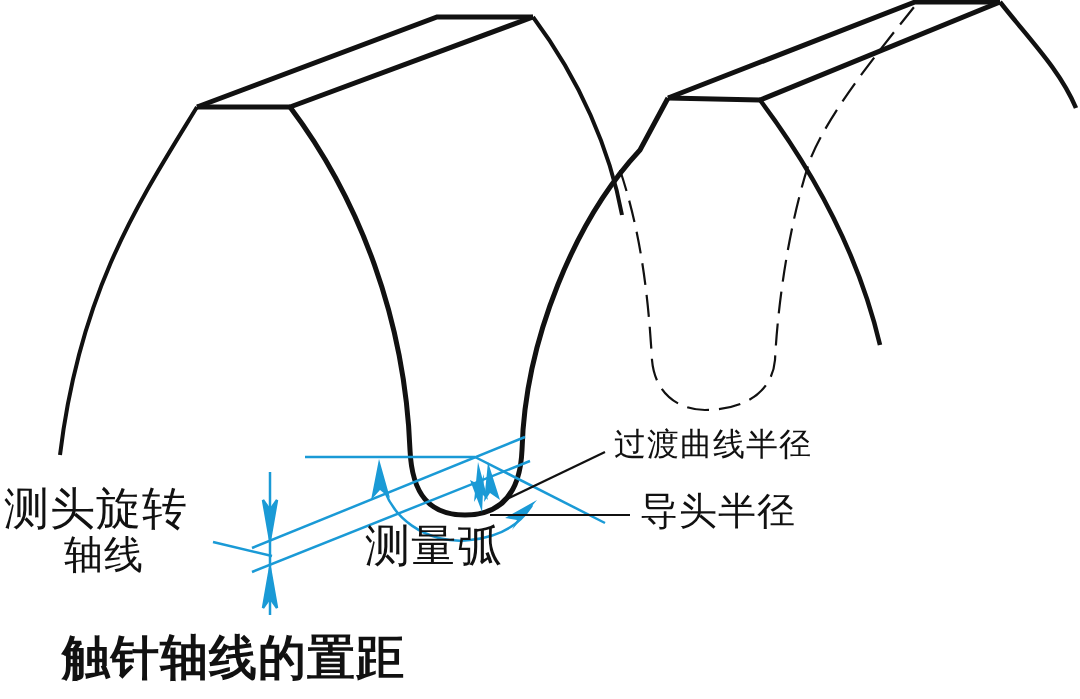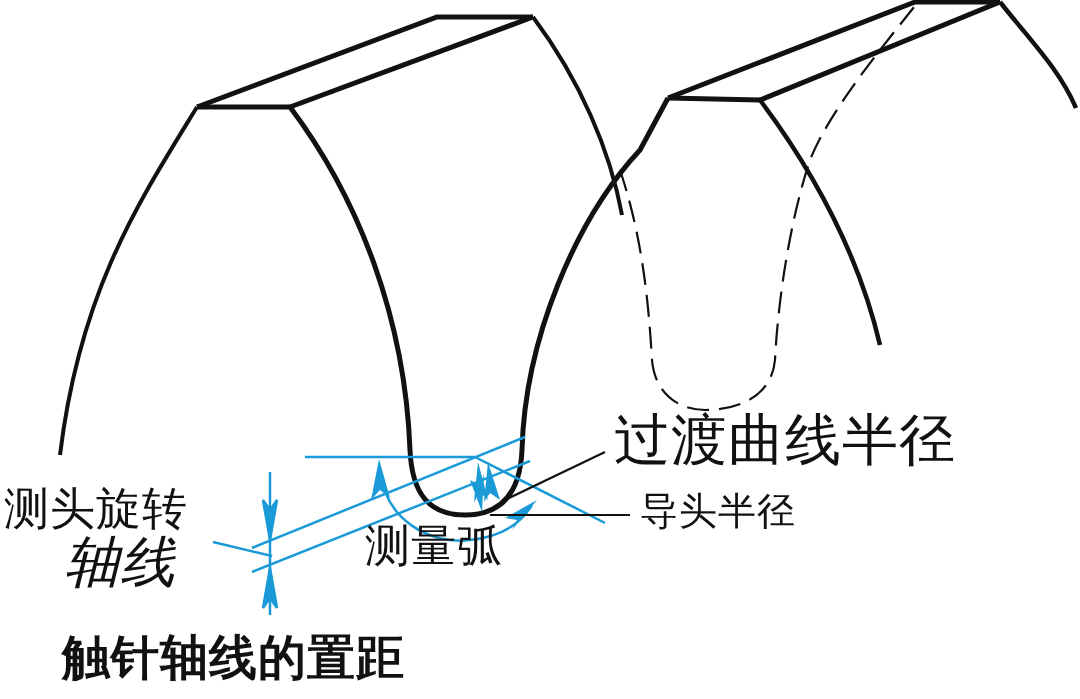--- a/index.html
+++ b/index.html
@@ -76,18 +76,18 @@
     <path d="M478 462 L488 500 L480 492 L474 502 Z"></path>
     <path d="M488 462 L500 500 L490 493 L484 502 Z"></path>
   </g>
 
   <g stroke="#111" stroke-width="2.2" fill="none">
     <line x1="505" y1="500" x2="605" y2="452"></line>
     <line x1="490" y1="515" x2="630" y2="515"></line>
   </g>
 </svg>
 
-<div class="label" style="left:614px; top:412px; font-size:56px;">过渡曲线半径</div>
+<div class="label" style="left:614px; top:428px; font-size:32px;">过渡曲线半径</div>
 <div class="label" style="left:640px; top:492px; font-size:38px;">导头半径</div>
 <div class="label" style="left:4px; top:486px; font-size:45px;">测头旋转</div>
-<div class="label" style="left:64px; top:535px; font-size:55px;font-style:italic;">轴线</div>
+<div class="label" style="left:64px; top:535px; font-size:39px;">轴线</div>
 <div class="label" style="left:365px; top:523px; font-size:45px;">测量弧</div>
 <div class="label" style="left:62px; top:633px; font-size:48px;font-weight:bold;">触针轴线的置距</div>
 
 </body></html>

